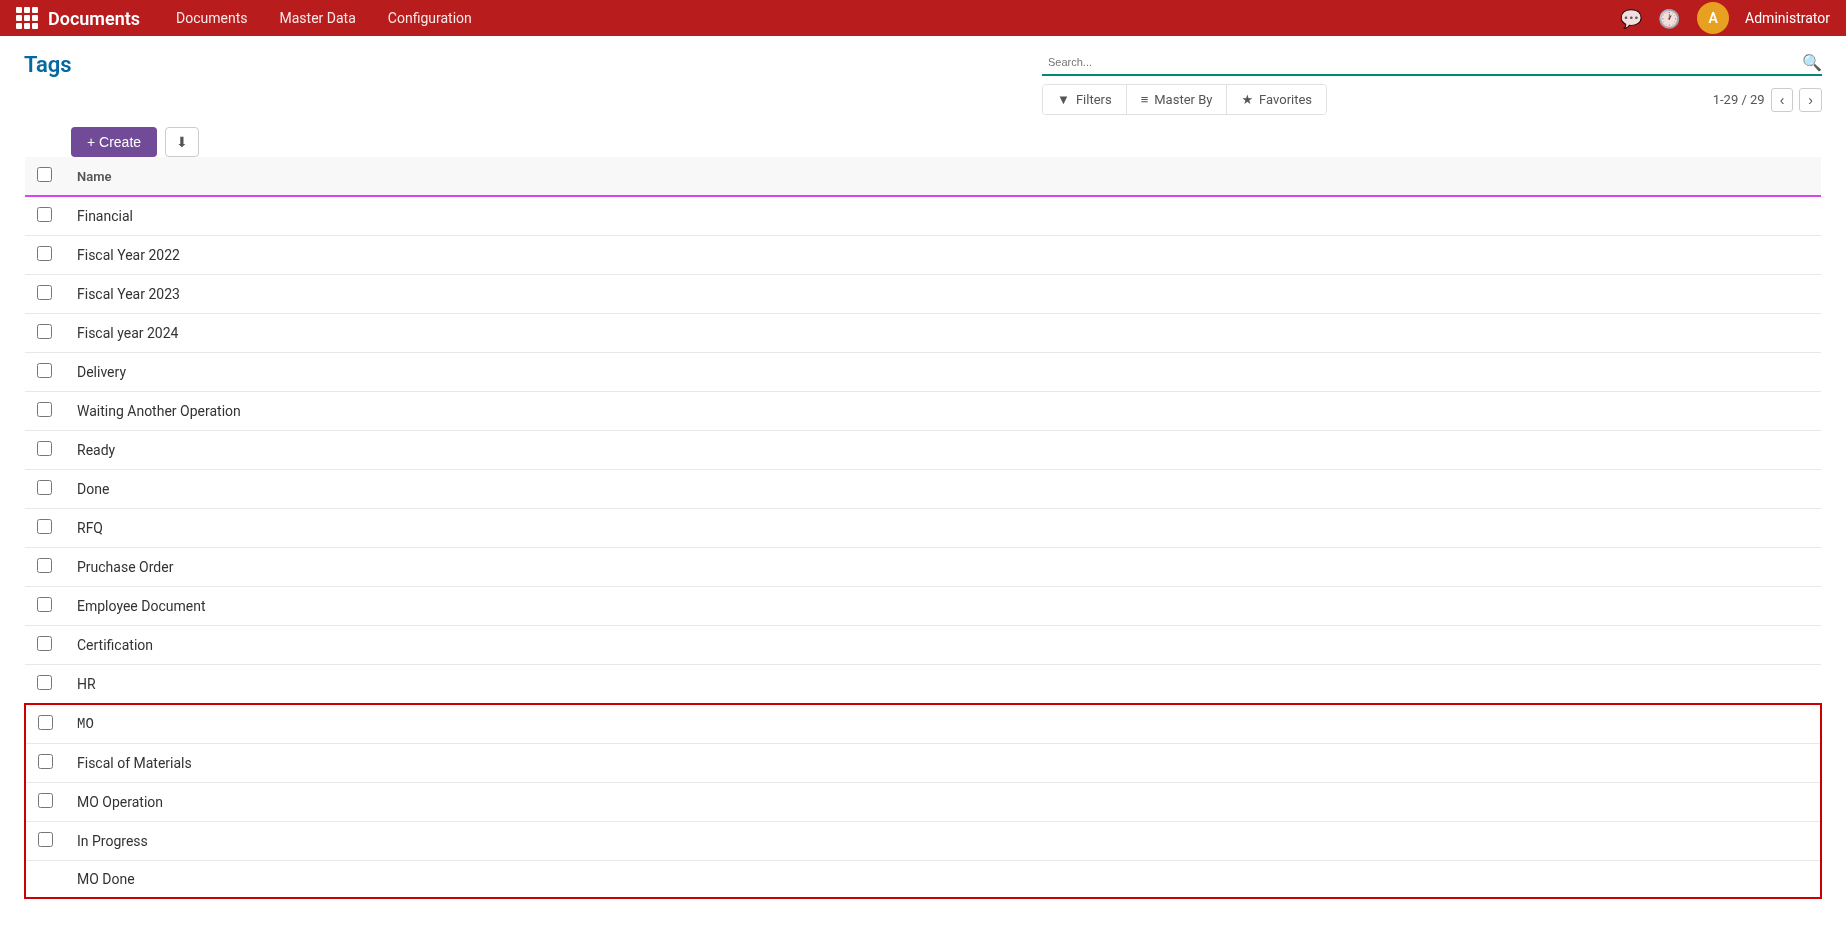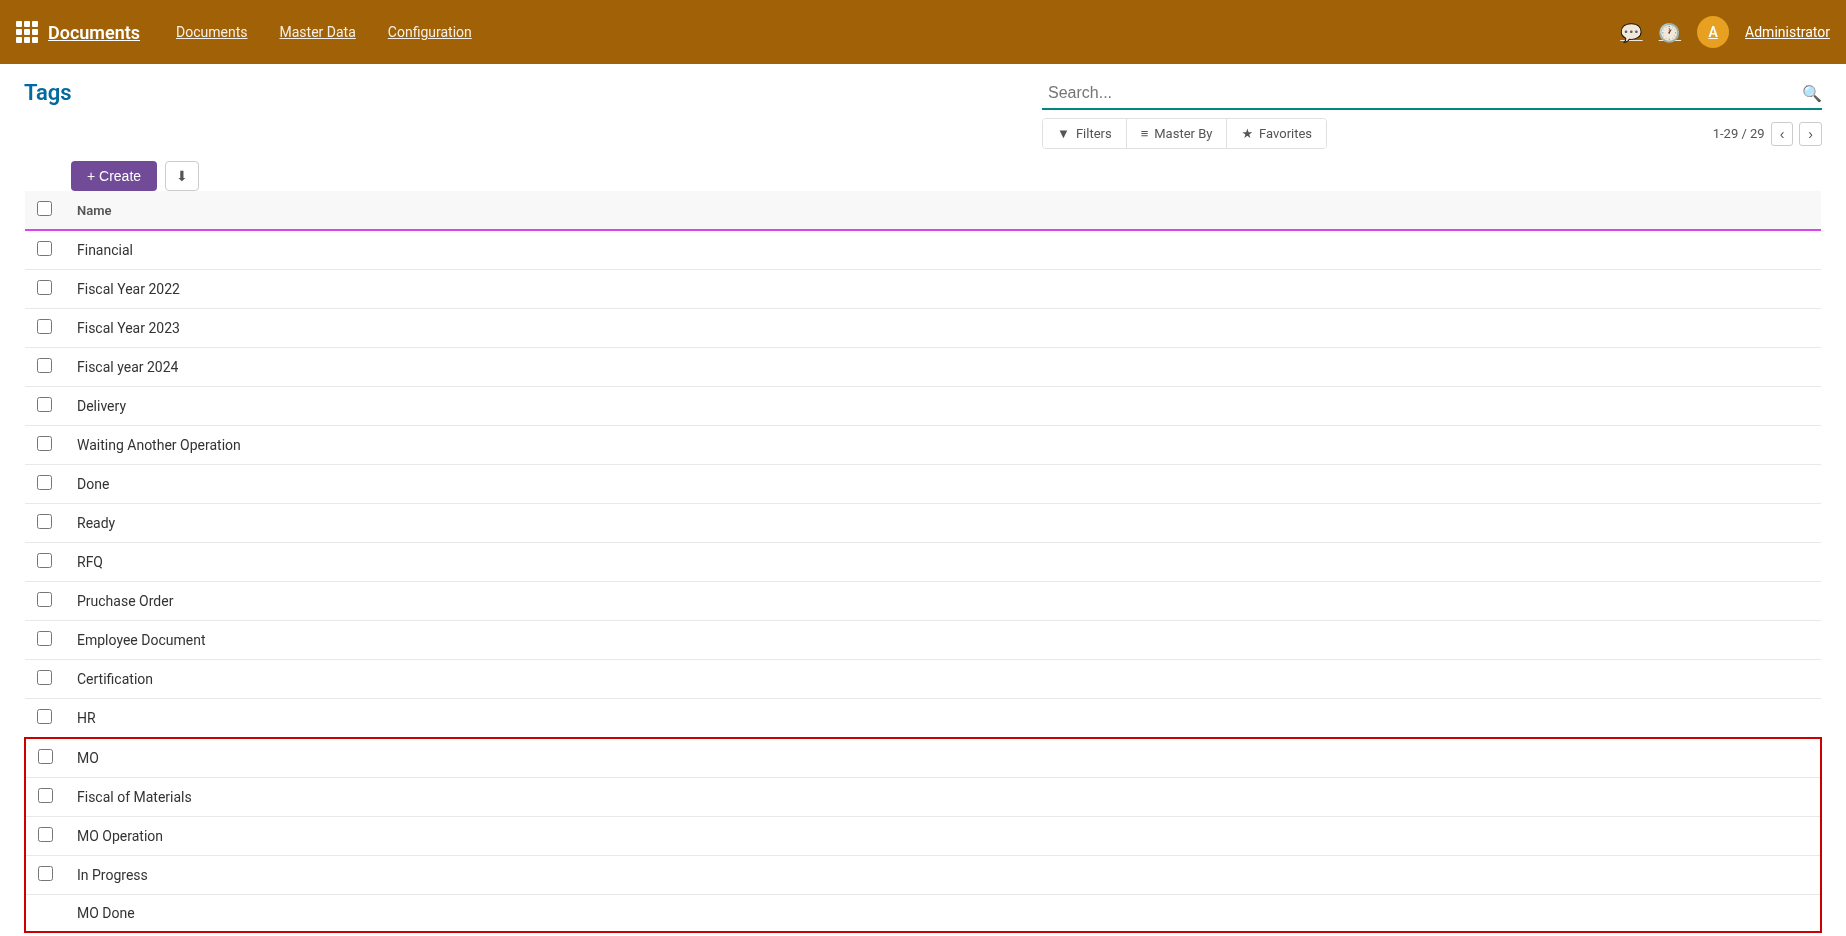--- a/index.html
+++ b/index.html
@@ -1,27 +1,26 @@
 <!DOCTYPE html>
 <html><head>
   <meta charset="utf-8">
   <style>
     * { box-sizing: border-box; margin: 0; padding: 0; }
     body { font-family: -apple-system, BlinkMacSystemFont, 'Segoe UI', Roboto, sans-serif; font-size: 14px; color: #333; background: #fff; }
 
     
     .topnav {
-      background: #a16207;
-      color: #fff;
-      height: 64px;
+      background: #b91c1c;
+      color: #fff;
+      height: 36px;
       display: flex;
       align-items: center;
       padding: 0 16px;
       gap: 24px;
-      text-decoration: underline;
     }
     .topnav-logo {
       display: flex;
       align-items: center;
       gap: 10px;
       font-size: 18px;
       font-weight: 600;
       color: #fff;
     }
     .topnav-grid-icon {
@@ -112,21 +111,21 @@
       flex: 1;
       display: flex;
       align-items: center;
       border-bottom: 2px solid #00897b;
       padding-bottom: 2px;
     }
     .search-input {
       flex: 1;
       border: none;
       outline: none;
-      font-size: 16px;
+      font-size: 11px;
       color: #333;
       background: transparent;
       padding: 4px 6px;
     }
     .search-icon { color: #555; font-size: 16px; cursor: pointer; }
 
     
     .controls-row {
       display: flex;
       align-items: center;
@@ -281,25 +280,25 @@
         <tr>
           <td class="col-check"><input type="checkbox" style=""></td>
           <td>Delivery</td>
         </tr>
         <tr>
           <td class="col-check"><input type="checkbox" style=""></td>
           <td>Waiting Another Operation</td>
         </tr>
         <tr>
           <td class="col-check"><input type="checkbox" style=""></td>
+          <td>Ready</td>
+        </tr>
+        <tr>
+          <td class="col-check"><input type="checkbox" style=""></td>
           <td>Done</td>
-        </tr>
-        <tr>
-          <td class="col-check"><input type="checkbox" style=""></td>
-          <td>Ready</td>
         </tr>
         <tr>
           <td class="col-check"><input type="checkbox" style=""></td>
           <td>RFQ</td>
         </tr>
         <tr>
           <td class="col-check"><input type="checkbox" style=""></td>
           <td>Pruchase Order</td>
         </tr>
         <tr>
@@ -309,21 +308,21 @@
         <tr>
           <td class="col-check"><input type="checkbox" style=""></td>
           <td>Certification</td>
         </tr>
         <tr>
           <td class="col-check"><input type="checkbox" style=""></td>
           <td>HR</td>
         </tr>
         <tr style="border-top: 2px solid rgb(204, 0, 0);">
           <td class="col-check" style="border-left: 2px solid rgb(204, 0, 0); border-top: 2px solid rgb(204, 0, 0);"><input type="checkbox" style=""></td>
-          <td style="border-right: 2px solid rgb(204, 0, 0); border-top: 2px solid rgb(204, 0, 0);">MO</td>
+          <td style="border-right: 2px solid rgb(204, 0, 0); border-top: 2px solid rgb(204, 0, 0); font-family: Liberation Mono, monospace;">MO</td>
         </tr>
         <tr>
           <td class="col-check" style="border-left: 2px solid rgb(204, 0, 0);"><input type="checkbox" style=""></td>
           <td style="border-right: 2px solid rgb(204, 0, 0);">Fiscal of Materials</td>
         </tr>
         <tr>
           <td class="col-check" style="border-left: 2px solid rgb(204, 0, 0);"><input type="checkbox" style=""></td>
           <td style="border-right: 2px solid rgb(204, 0, 0);">MO Operation</td>
         </tr>
         <tr>

